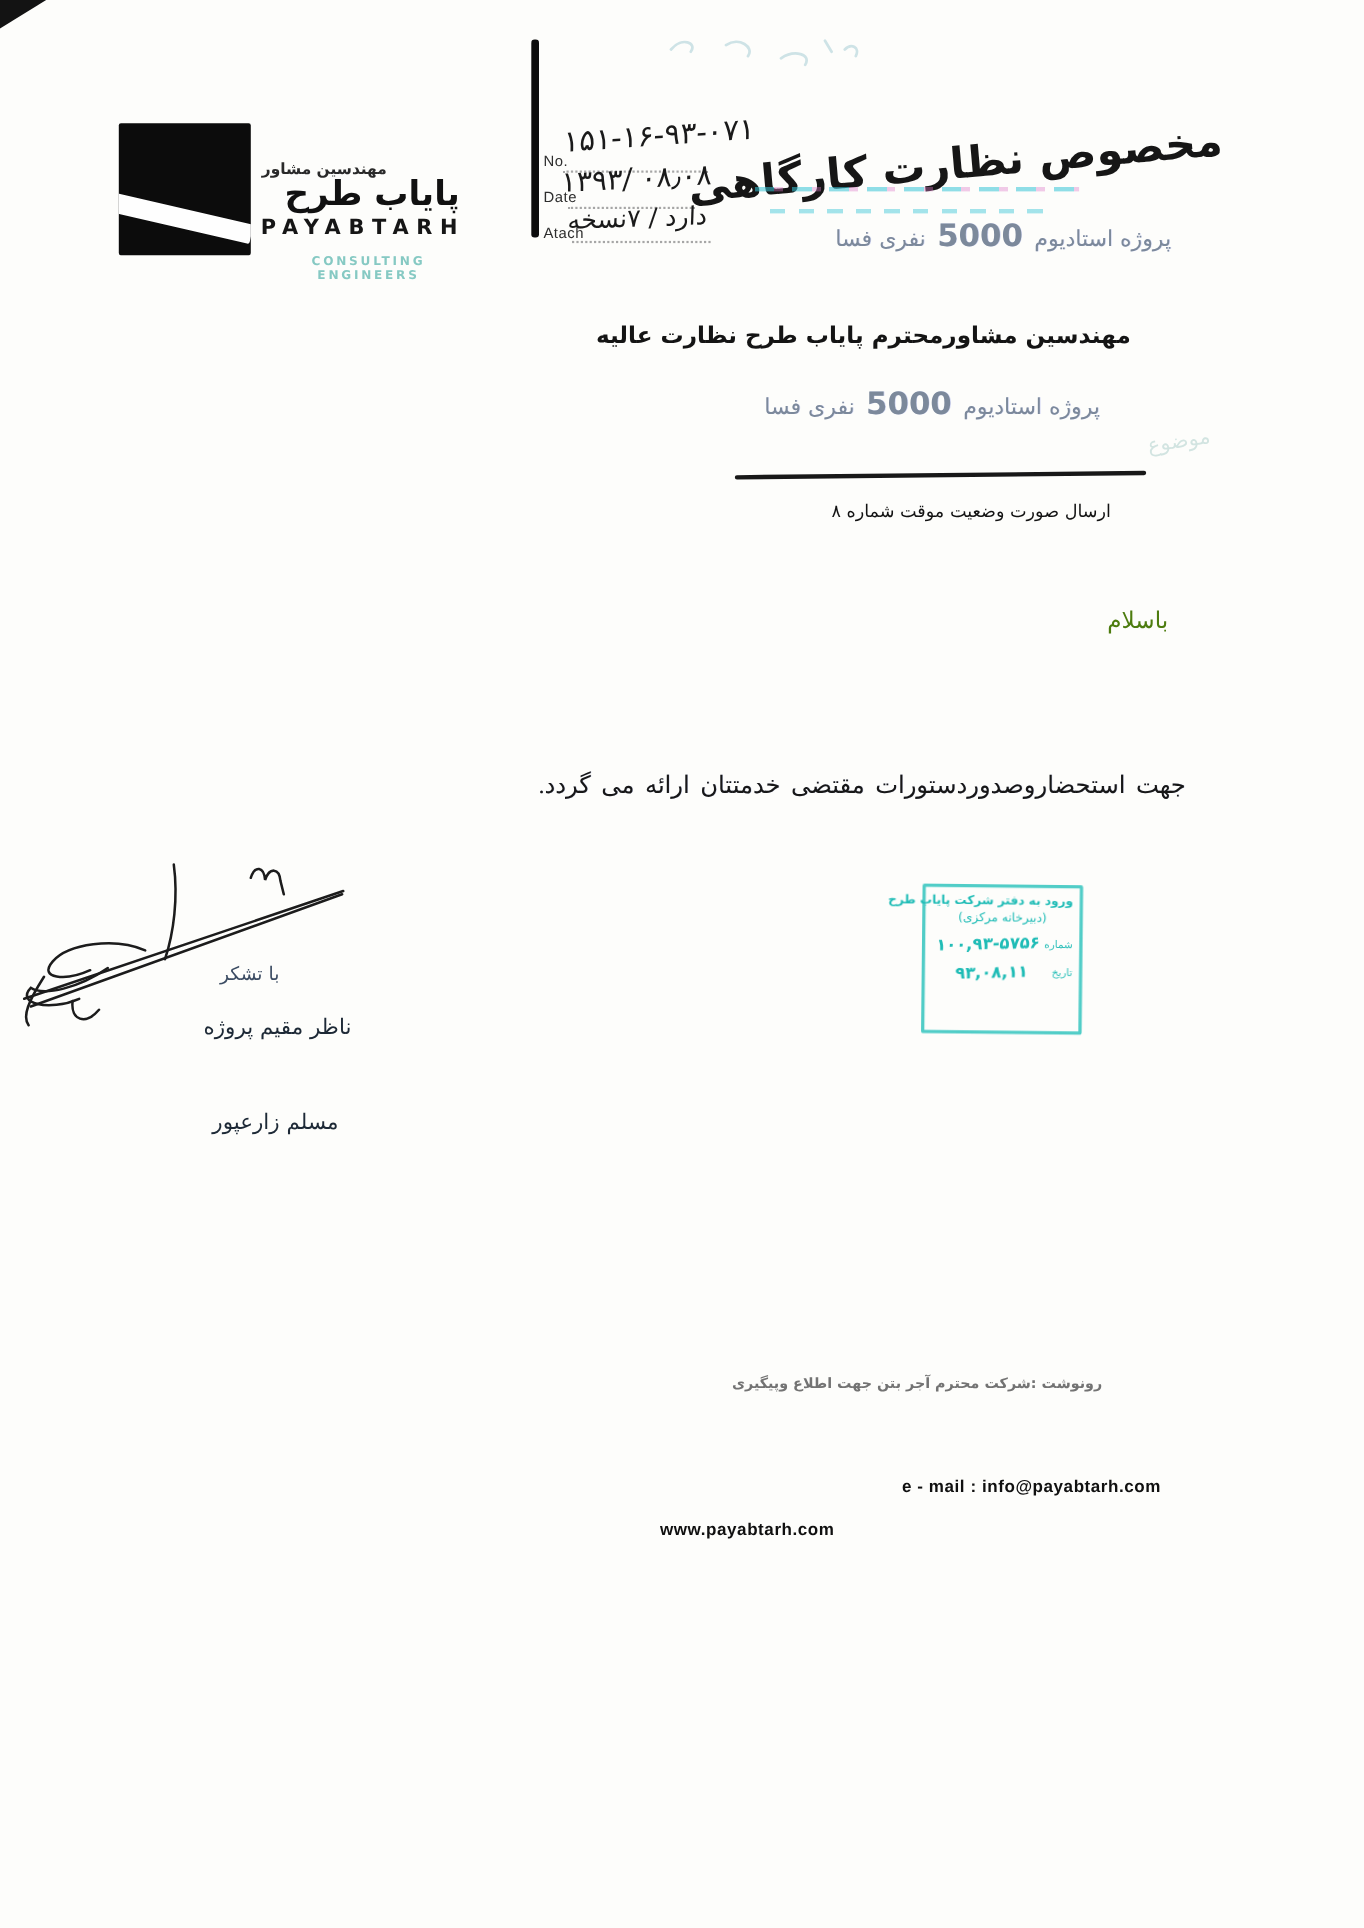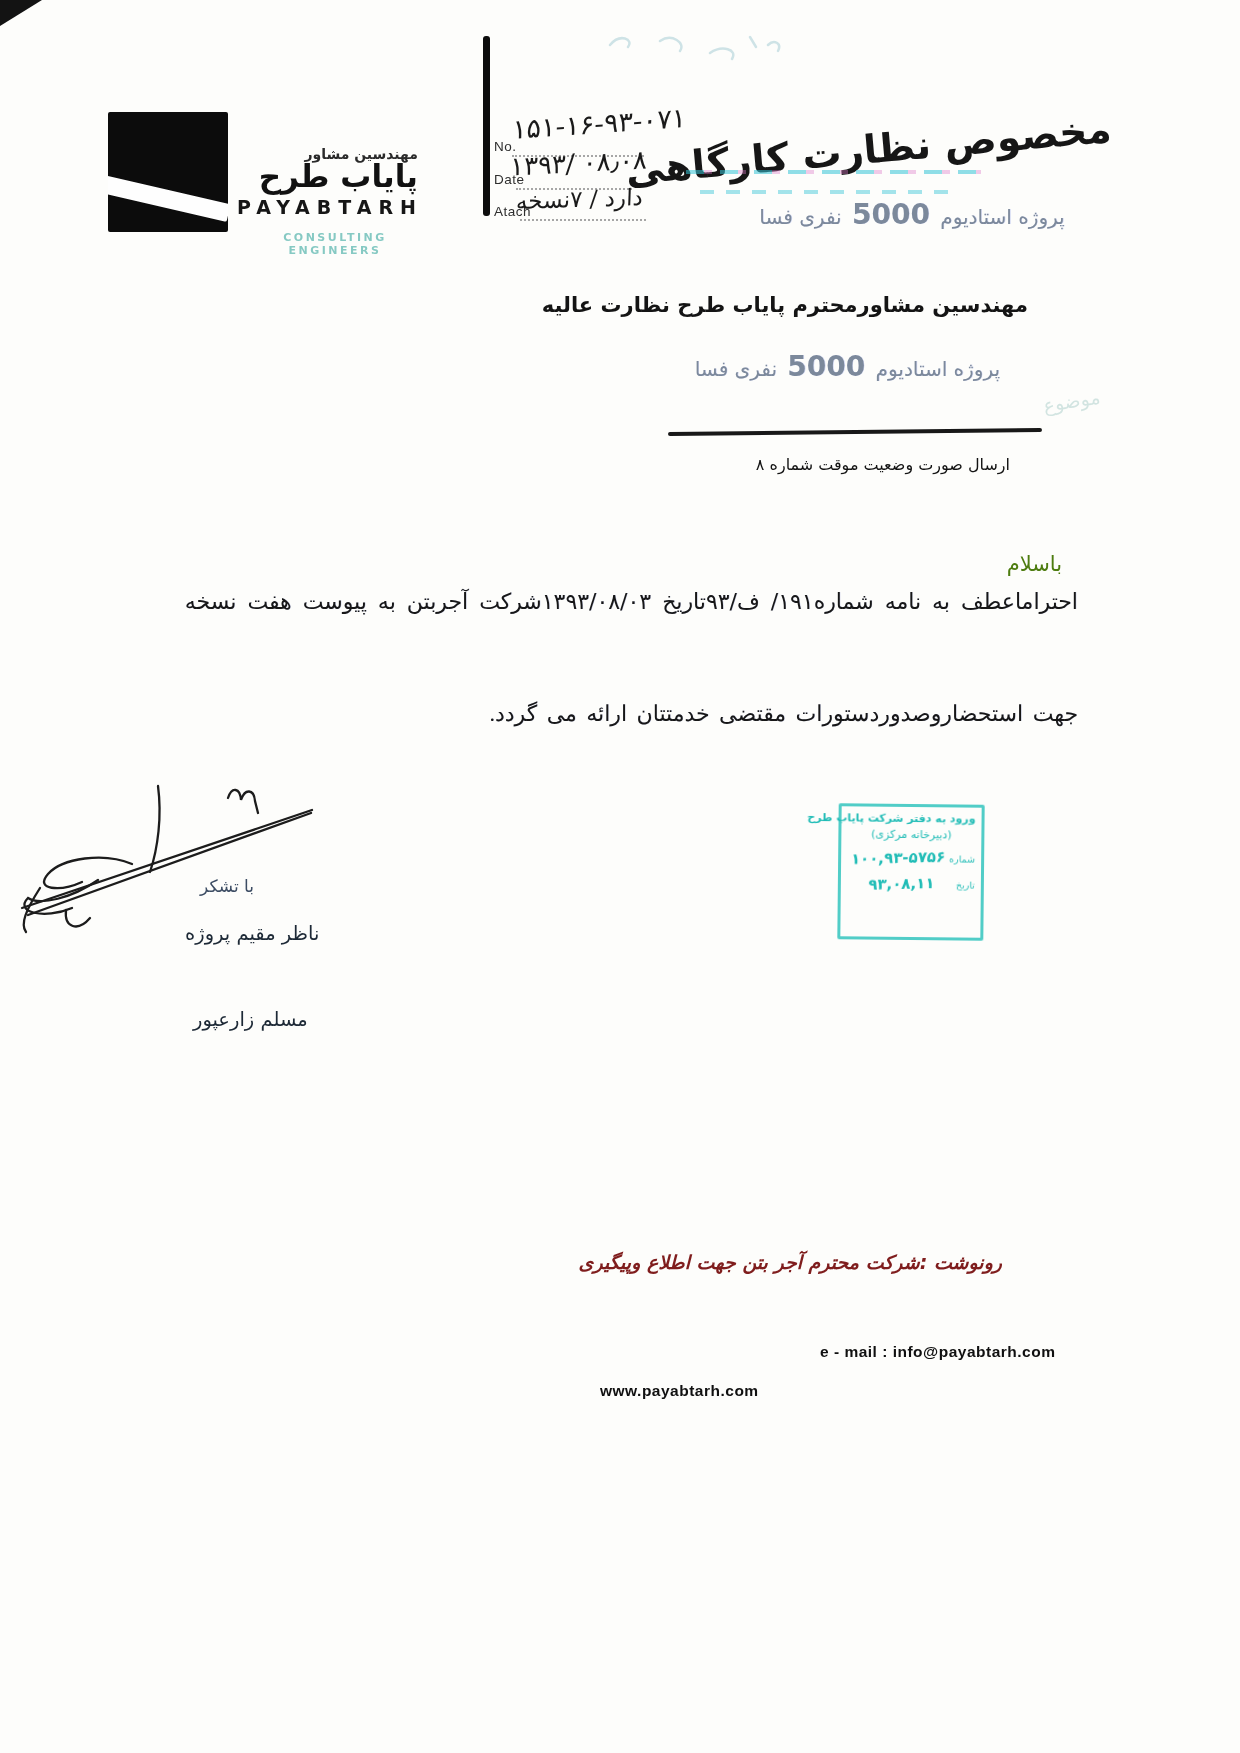--- a/index.html
+++ b/index.html
@@ -15,21 +15,21 @@
   .abs{position:absolute;}
   .rtl{direction:rtl;unicode-bidi:isolate;}
   .nowrap{white-space:nowrap;}
 
   
   .corner-tl{left:0;top:0;width:0;height:0;border-top:26px solid #131313;border-right:42px solid transparent;}
 
   
   .logo-square{left:108px;top:112px;width:120px;height:120px;background:#0c0c0c;overflow:hidden;border-radius:2px;}
   .logo-stripe{position:absolute;left:-8%;top:52%;width:112%;height:15%;background:#fefefe;transform:rotate(13deg);transform-origin:left center;border-radius:2px;}
-  .logo-tagline{left:238px;top:146px;width:180px;font-size:14px;font-weight:bold;text-align:right;color:#2a2a2a;}
+  .logo-tagline{left:238px;top:146px;width:180px;font-size:14px;font-weight:bold;text-align:left;color:#2a2a2a;}
   .logo-name-fa{left:230px;top:158px;width:188px;font-size:31px;font-weight:bold;text-align:right;color:#111;}
   .logo-name-en{left:228px;top:196px;width:195px;font-size:19px;font-weight:bold;letter-spacing:7px;color:#161616;text-align:right;}
   .logo-sub-en{left:240px;top:219px;width:190px;font-size:11px;font-weight:bold;letter-spacing:2.5px;color:#69bdb6;opacity:.8;filter:blur(.4px);text-align:center;margin-top:12px;}
 
   
   .vbar{left:483px;top:36px;width:7px;height:180px;background:#0d0d0d;border-radius:3px;}
   .field-label{left:494px;font-size:13.5px;letter-spacing:.5px;color:#2e2e2e;font-family:"Liberation Sans","DejaVu Sans",sans-serif;}
   .dotline{border-bottom:2px dotted #8a8a8a;opacity:.75;height:0;}
   .hand{color:#1a1a1a;font-weight:500;}
   .no-value{left:512px;top:108px;font-size:27px;transform:rotate(-4deg) skewX(-6deg);}
@@ -65,21 +65,21 @@
 
   
   .entry-stamp{left:838px;top:804px;width:146px;height:136px;border:3px solid rgba(37,192,186,.8);border-radius:2px;transform:rotate(.6deg);padding:5px 6px;box-sizing:border-box;color:#1fbcb6;filter:blur(.2px);}
   .stamp-l1{font-size:11px;font-weight:bold;text-align:center;white-space:nowrap;}
   .stamp-l2{font-size:11px;text-align:center;margin-top:3px;}
   .stamp-row{display:flex;direction:rtl;align-items:center;margin-top:8px;}
   .stamp-lbl{font-size:9.5px;flex:0 0 auto;opacity:.95;}
   .stamp-val{font-size:15px;font-weight:600;flex:1;text-align:center;transform:rotate(-2deg) skewX(-5deg);}
 
   
-  .cc-line{right:238px;top:1251px;font-size:19px;font-weight:bold;color:#7f1d1d;font-style:italic;}
+  .cc-line{right:238px;top:1251px;font-size:13px;font-weight:bold;color:#737373;}
   .site{left:600px;top:1343px;font-size:15.5px;font-weight:bold;letter-spacing:.5px;color:#101010;font-family:"Liberation Sans","DejaVu Sans",sans-serif;margin-top:39px;}
   .email{left:820px;top:1343px;font-size:15.5px;font-weight:bold;letter-spacing:.5px;color:#101010;font-family:"Liberation Sans","DejaVu Sans",sans-serif;}
 </style>
 </head>
 <body>
 
 <div class="page">
 
   <div class="abs corner-tl"></div>
   <svg class="abs" style="left:590px;top:15px;opacity:.55" width="210" height="60" viewBox="0 0 210 60">
@@ -121,21 +121,20 @@
     <span>پروژه استادیوم</span>
     <span class="big-num">5000</span>
     <span>نفری فسا</span>
   </div>
 
   <div class="abs subject-faint rtl nowrap">موضوع</div>
   <div class="abs divider"></div>
   <div class="abs subject rtl nowrap">ارسال صورت وضعیت موقت شماره ۸</div>
 
   <div class="abs salutation rtl nowrap">باسلام</div>
-  <div class="abs body-line body-1 rtl nowrap">احتراماعطف به نامه شماره۱۹۱/ ف/۹۳تاریخ ۱۳۹۳/۰۸/۰۳شرکت آجربتن به پیوست هفت نسخه</div>
   <div class="abs body-line body-3 rtl nowrap">جهت استحضاروصدوردستورات مقتضی خدمتتان ارائه می گردد.</div>
 
   <svg class="abs sig-svg" width="340" height="170" viewBox="0 0 340 170">
     <g stroke="#1c1c1c" stroke-width="2.3" fill="none" stroke-linecap="round">
       <path d="M22,140 L312,42"></path>
       <path d="M28,147 L311,45"></path>
       <path d="M228,30 c4,-12 12,-10 13,2 c4,-12 13,-11 14,1 l3,12"></path>
       <path d="M158,18 c4,30 0,62 -8,86"></path>
       <path d="M132,96 c-28,-12 -70,-6 -84,10 c-14,16 12,18 34,8"></path>
       <path d="M98,112 c-26,18 -58,26 -70,18 c-14,14 16,22 44,10"></path>

